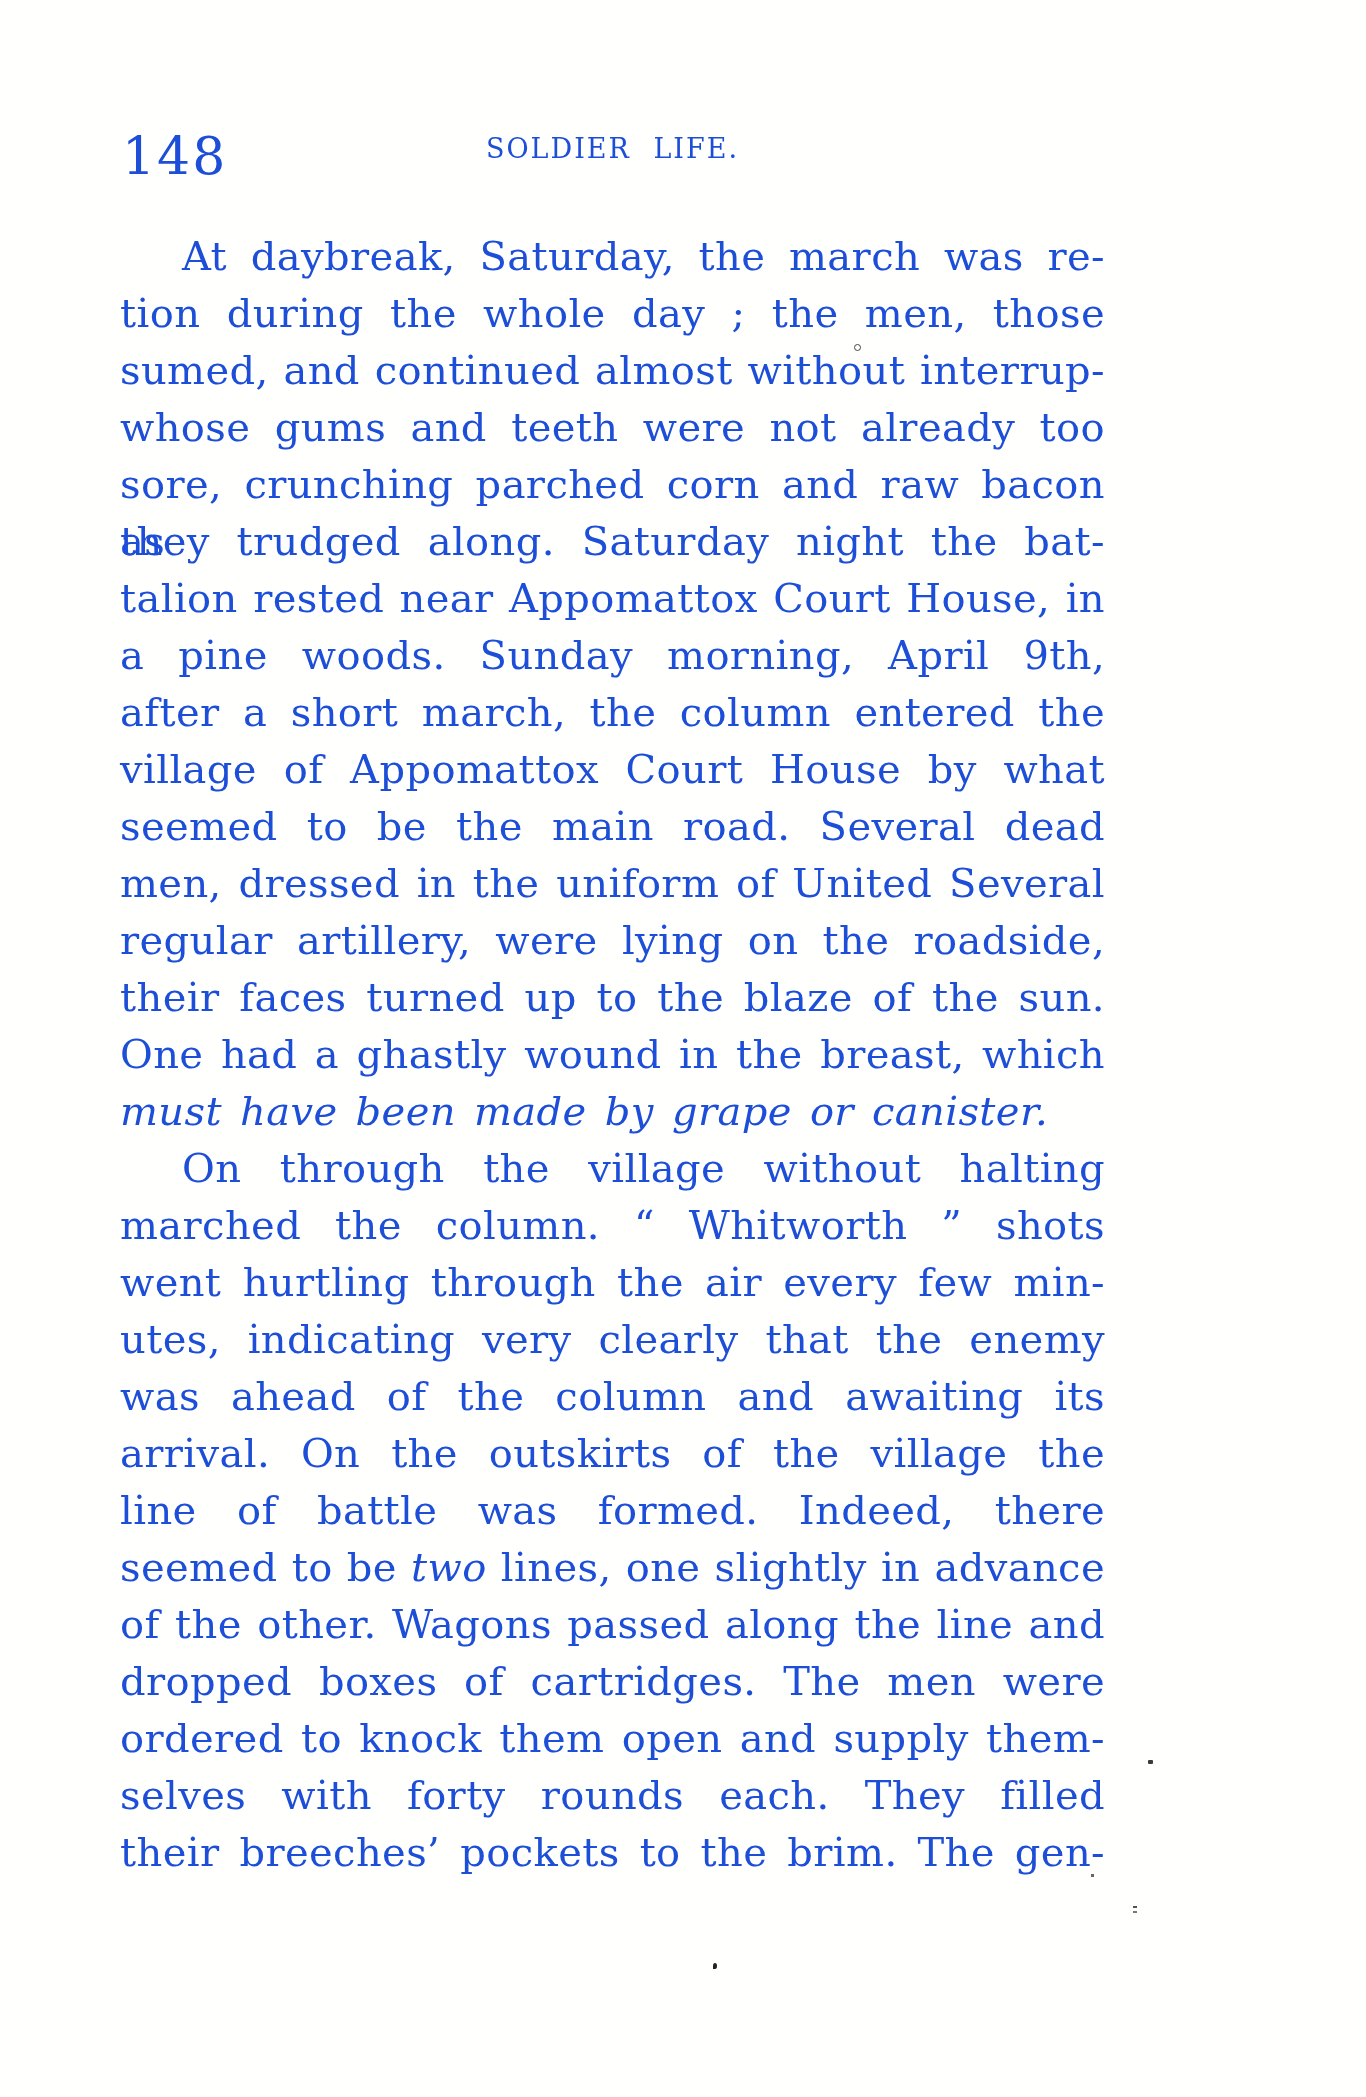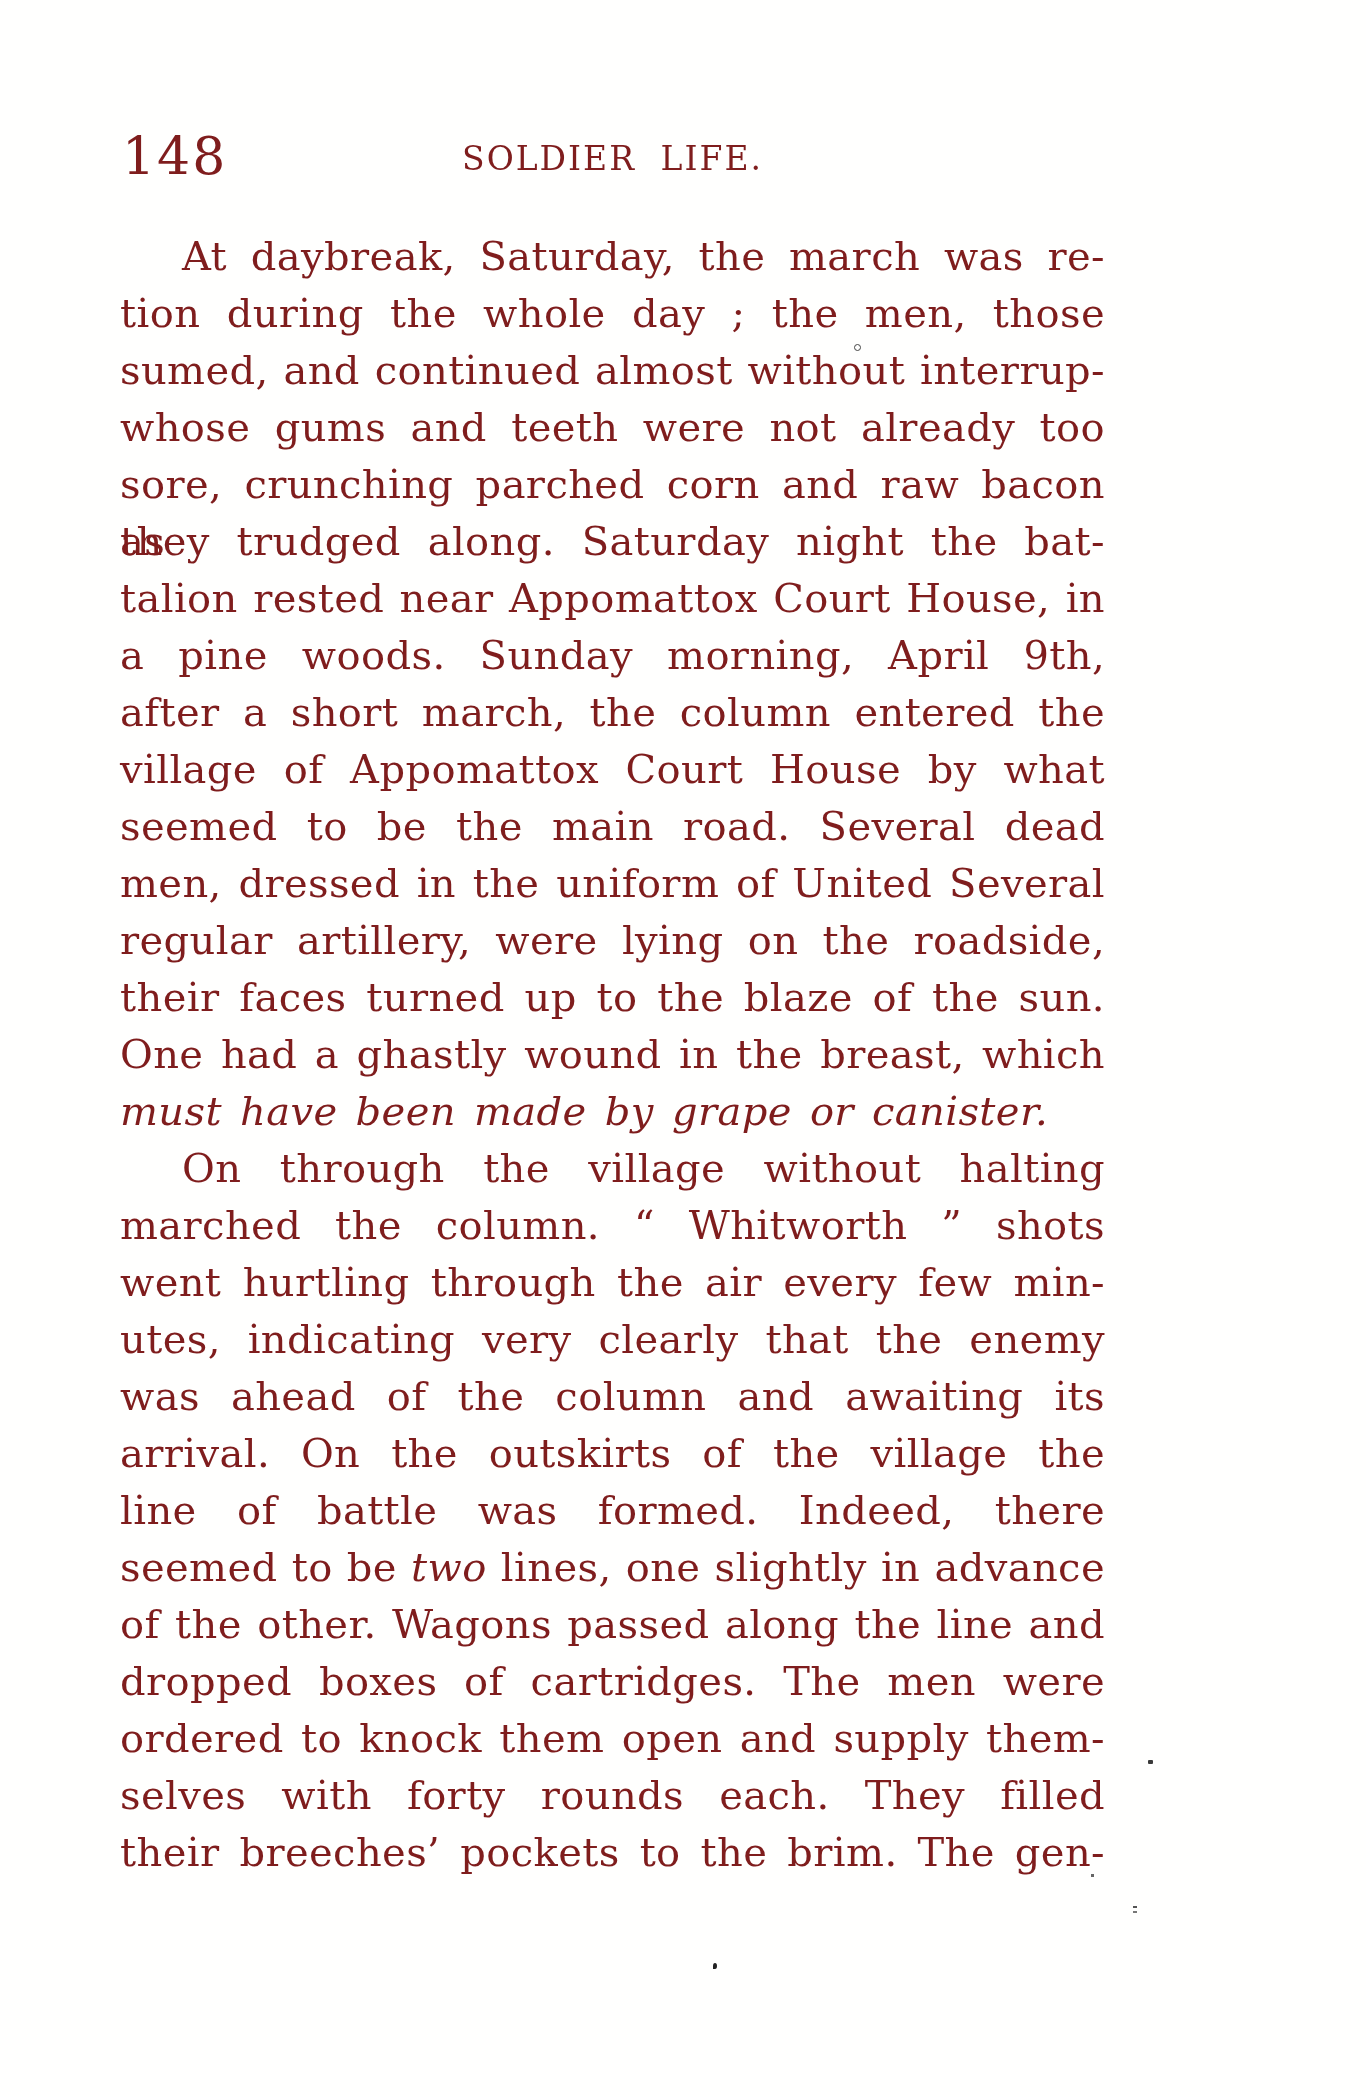--- a/index.html
+++ b/index.html
@@ -7,21 +7,21 @@
     padding: 0;
     background: #ffffff;
   }
   .page {
     position: relative;
     width: 1366px;
     height: 2097px;
     background: #fffffe;
     overflow: hidden;
     font-family: "DejaVu Serif", "Liberation Serif", serif;
-    color: #7f1d1d;
+    color: #1d4ed8;
   }
   
   .header {
     position: absolute;
     left: 120px;
     top: 0;
     width: 985px;
     height: 200px;
   }
   .page-num {
@@ -29,22 +29,22 @@
     left: 2px;
     top: 130px;
     font-size: 52px;
     line-height: 52px;
     letter-spacing: 2px;
   }
   .running-title {
     position: absolute;
     left: 50%;
     transform: translateX(-50%);
-    top: 142px;
-    font-size: 33px;
+    top: 132px;
+    font-size: 27px;
     line-height: 33px;
     letter-spacing: 2px;
     word-spacing: 12px;
     white-space: nowrap;
   }
   
   .text-block {
     position: absolute;
     left: 120px;
     top: 228px;

